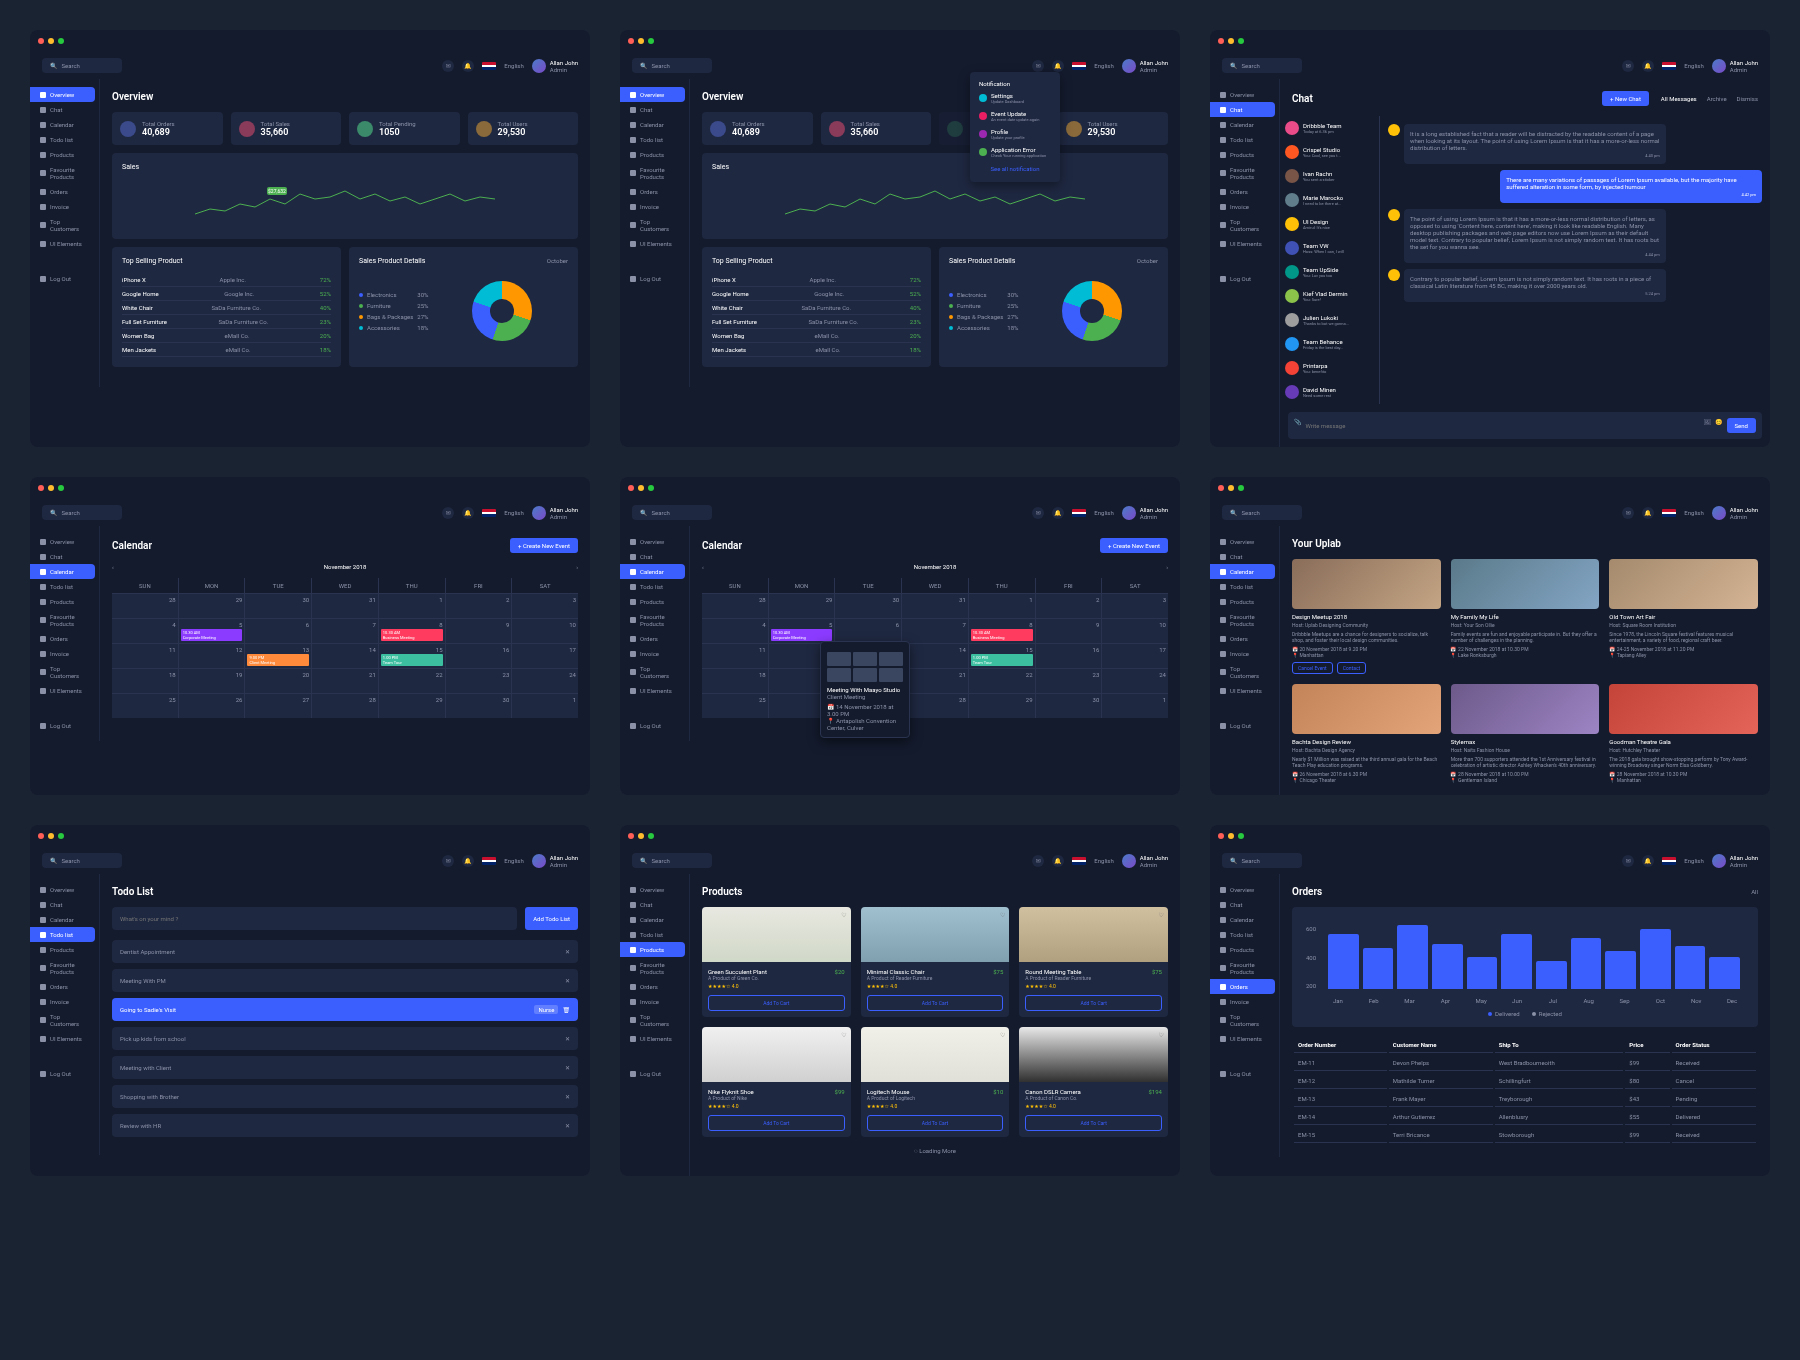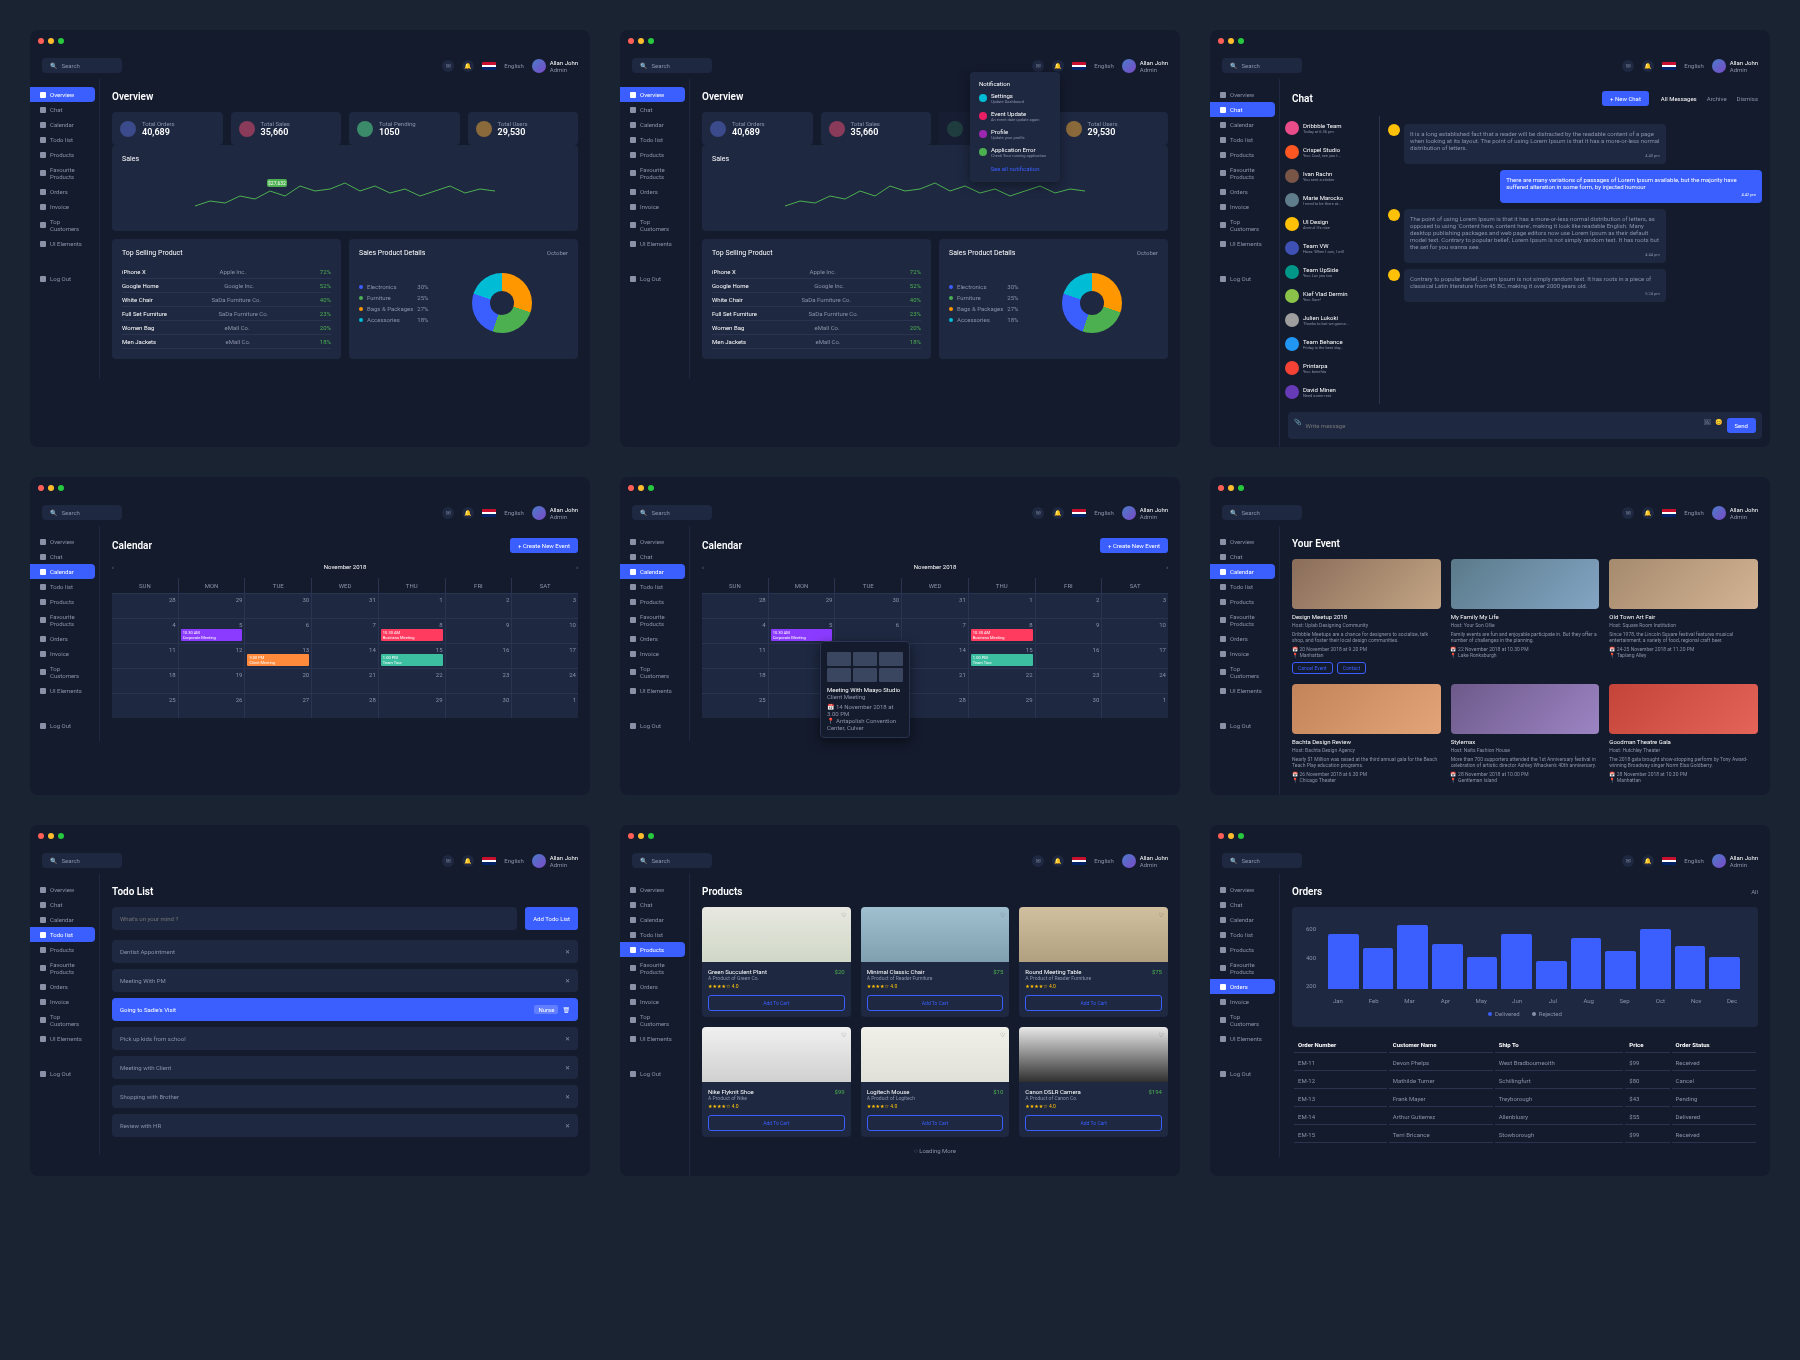--- a/index.html
+++ b/index.html
@@ -16,21 +16,21 @@
 .user{display:flex;align-items:center;gap:4px}
 .avatar{width:14px;height:14px;border-radius:50%;background:linear-gradient(135deg,#4a7bc8,#7b4ac8)}
 .content{display:flex}
 .sidebar{width:70px;padding:8px 0;border-right:1px solid #1e2841}
 .nav-item{display:flex;align-items:center;gap:4px;padding:4px 10px;cursor:pointer}
 .nav-item.active{background:#3b5fff;color:#fff;border-radius:0 4px 4px 0;margin-right:4px}
 .nav-icon{width:6px;height:6px;background:#8b92a8;border-radius:1px;flex-shrink:0}
 .nav-item.active .nav-icon{background:#fff}
 .main{flex:1;padding:12px}
 h1{color:#fff;font-size:10px;font-weight:600;margin-bottom:10px}
-.stats{display:grid;grid-template-columns:repeat(4,1fr);gap:8px;margin-bottom:0}
+.stats{display:grid;grid-template-columns:repeat(4,1fr);gap:8px;margin-bottom:8px}
 .stat{background:#1e2841;border-radius:4px;padding:8px;display:flex;align-items:center;gap:6px}
 .stat-icon{width:16px;height:16px;border-radius:50%;flex-shrink:0}
 .stat-icon.c1{background:#3b4a8a}.stat-icon.c2{background:#8a3b5a}.stat-icon.c3{background:#3b8a6a}.stat-icon.c4{background:#8a6a3b}
 .stat-val{color:#fff;font-size:9px;font-weight:600}
 .panel{background:#1e2841;border-radius:4px;padding:10px;margin-bottom:8px}
 .panel-title{color:#fff;font-size:7px;margin-bottom:8px}
 .chart-line{height:50px;position:relative}
 .chart-line svg{width:100%;height:100%}
 .two-col{display:grid;grid-template-columns:1fr 1fr;gap:8px}
 .list-row{display:flex;justify-content:space-between;padding:3px 0;border-bottom:1px solid #2a3450}
@@ -1171,21 +1171,21 @@
           <div class="nav-icon"></div>
           <span>UI Elements</span>
         </div>
       <div style="height:20px"></div>
       <div class="nav-item">
           <div class="nav-icon"></div>
           <span>Log Out</span>
         </div>
     </div>
     <div class="main">
-      <h1>Your Event</h1>
+      <h1>Your Uplab</h1>
       <div class="event-grid" id="event-grid">
           <div class="event-card">
             <div class="event-img" style="background:linear-gradient(135deg,#8a6d5a,#c4a584)"></div>
             <div class="event-title">Design Meetup 2018</div>
             <div style="font-size:5px">Host: Uplab Designing Community</div>
             <div style="font-size:5px;margin:3px 0">Dribbble Meetups are a chance for designers to socialize, talk shop, and foster their local design communities.</div>
             <div style="font-size:5px">📅 20 November 2018 at 9.20 PM</div>
             <div style="font-size:5px">📍 Manhattan</div>
             <div style="display:flex;gap:4px;margin-top:4px">
               <button class="btn outline" style="font-size:5px;padding:2px 5px">Cancel Event</button>

